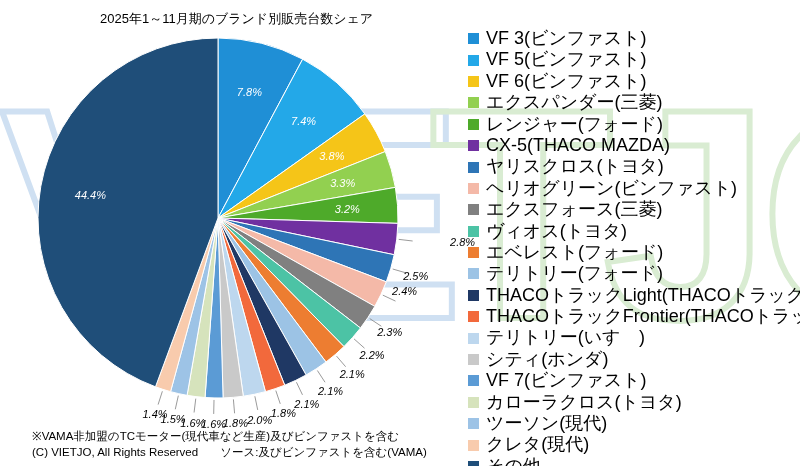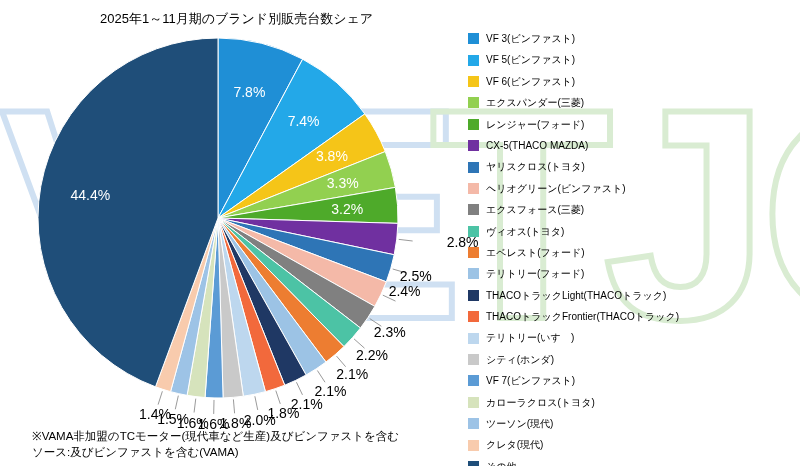--- a/index.html
+++ b/index.html
@@ -62,21 +62,21 @@
     height: 21.4px;
     line-height: 21.4px;
   }
   .legend-swatch {
     width: 11px;
     height: 11px;
     flex: 0 0 auto;
     margin-right: 7px;
   }
   .legend-label {
-    font-size: 10px;
+    font-size: 18px;
     color: #000;
     white-space: nowrap;
   }
   
   .footnotes {
     position: absolute;
     left: 32px;
     bottom: 6px;
     z-index: 6;
   }
@@ -86,24 +86,25 @@
     white-space: nowrap;
     line-height: 16px;
   }
   .footnote-row {
     display: flex;
     gap: 22px;
   }
   
   .pie-label {
     position: absolute;
-    font-size: 14px;
+    font-size: 11px;
     color: #000;
     white-space: nowrap;
     transform: translate(-50%, -50%);
+    font-style: italic;
   }
   .pie-label.white { color: #ffffff; }
 </style>
 </head>
 <body>
 
 <div id="root">
 
   <svg class="watermark" viewBox="0 0 800 400" xmlns="http://www.w3.org/2000/svg">
     <text x="0" y="300" font-family="Liberation Sans, sans-serif" font-size="300" font-weight="bold" fill="none" stroke="#cfe0f2" stroke-width="6" letter-spacing="-10">VIE</text>
@@ -259,17 +260,18 @@
       </div>
       <div class="legend-item">
         <span class="legend-swatch" style="background: rgb(31, 78, 121);"></span>
         <span class="legend-label">その他</span>
       </div>
     </div>
 
   <div class="footnotes">
     <div class="footnote">※VAMA非加盟のTCモーター(現代車など生産)及びビンファストを含む</div>
     <div class="footnote-row">
+      <div class="footnote">(C) VIETJO, All Rights Reserved</div>
       <div class="footnote">ソース:及びビンファストを含む(VAMA)</div>
     </div>
   </div>
 
 </div>
 
 </body></html>

